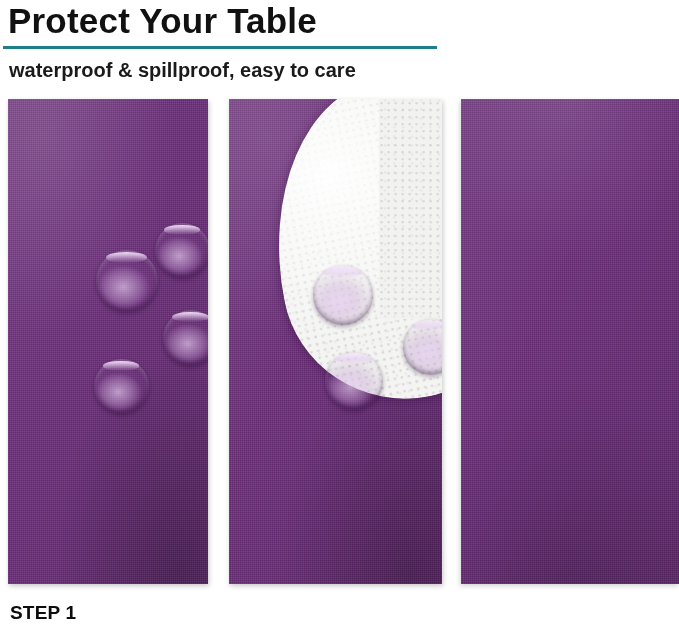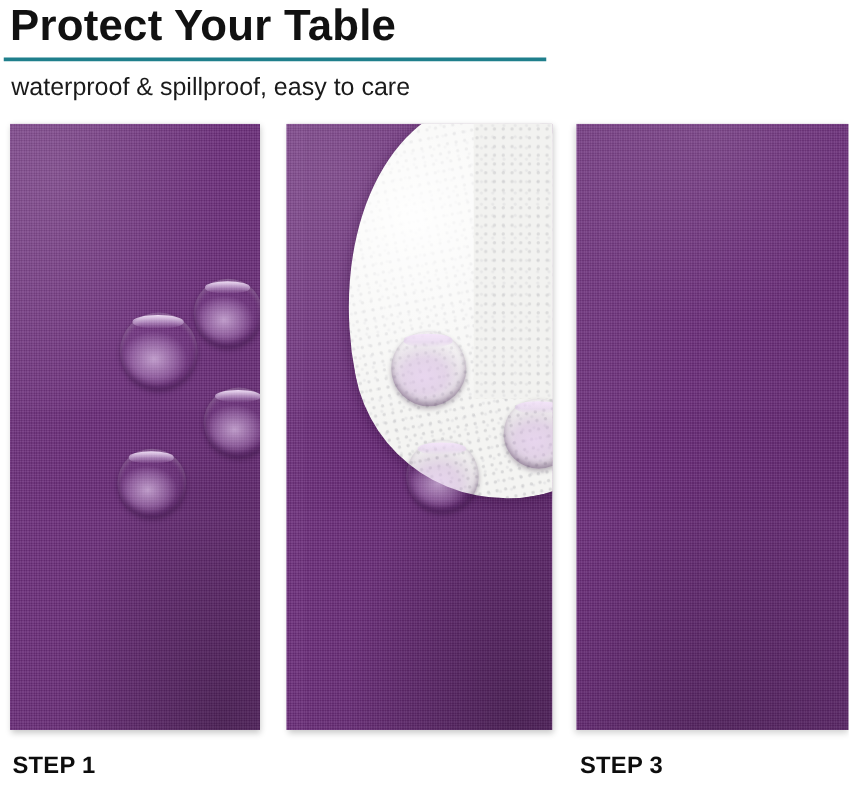--- a/index.html
+++ b/index.html
@@ -40,21 +40,21 @@
     top: 46px;
     width: 434px;
     height: 3px;
     background: #1f7f8c;
   }
   #page-subtitle {
     position: absolute;
     left: 9px;
     top: 56px;
     font-size: 20px;
-    font-weight: 400;
+    font-weight: 700;
     color: #1a1a1a;
     white-space: nowrap;
     line-height: 28px;
   }
 
   
   #panels-row {
     position: absolute;
     left: 0;
     top: 99px;
@@ -204,14 +204,13 @@
 
   <div class="panel" id="panel-step-3">
     <div class="fabric"></div>
     <div class="fabric-shade-3"></div>
   </div>
 
 </div>
 
 <div id="step-captions">
   <div class="step-caption" id="step-caption-1">STEP 1</div>
-  <div class="step-caption" id="step-caption-3">STEP 3</div>
 </div>
 
 </body></html>

